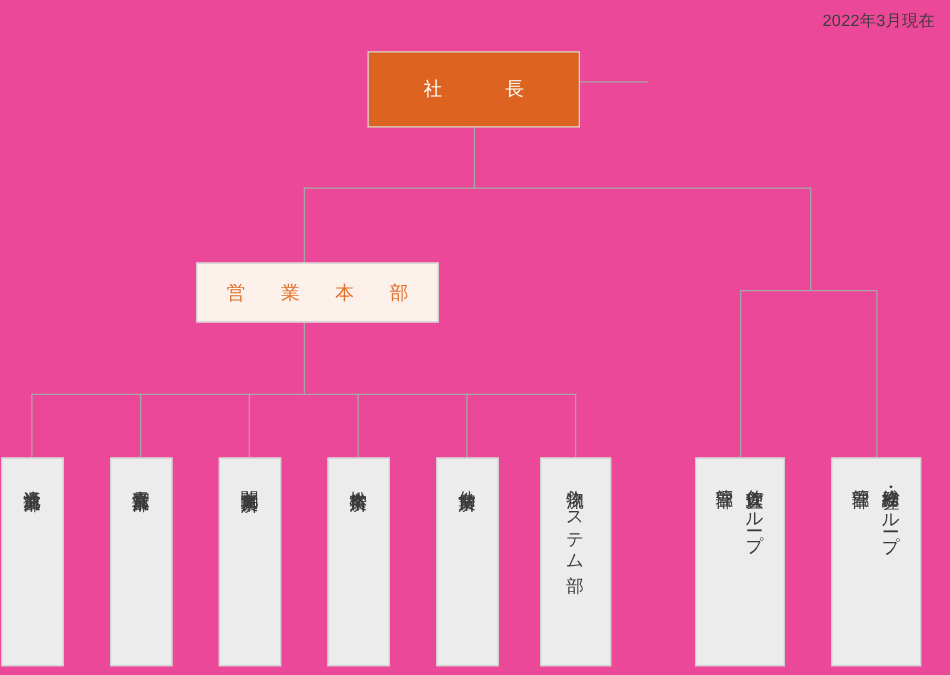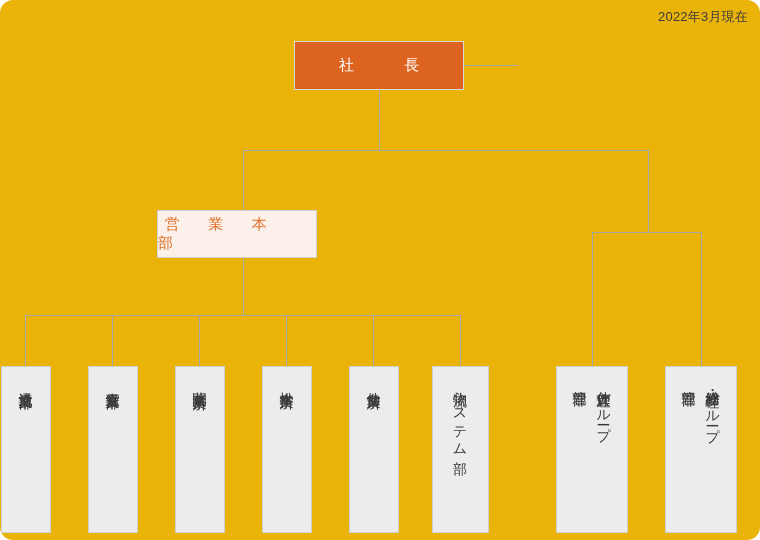--- a/index.html
+++ b/index.html
@@ -10,23 +10,22 @@
   }
   body {
     font-family: "Liberation Sans", "DejaVu Sans", sans-serif;
     -webkit-font-smoothing: antialiased;
   }
 
   #chart-root {
     position: relative;
     width: 760px;
     height: 540px;
-    background: #eab308;
+    background: #ec4899;
     overflow: hidden;
-    border-radius: 13px;
   }
 
   
   .date-caption {
     position: absolute;
     right: 12px;
     top: 8px;
     font-size: 13px;
     color: #3c3c3c;
     letter-spacing: 0.2px;
@@ -131,26 +130,26 @@
   <div class="line v" style="left:199px; top:315px; height:51px;"></div>
   <div class="line v" style="left:286px; top:315px; height:51px;"></div>
   <div class="line v" style="left:373px; top:315px; height:51px;"></div>
   <div class="line v" style="left:460px; top:315px; height:51px;"></div>
 
   <div class="line h" style="left:592px; top:232px; width:109px;"></div>
 
   <div class="line v" style="left:592px; top:232px; height:134px;"></div>
   <div class="line v" style="left:701px; top:232px; height:134px;"></div>
 
-  <div class="node horiz president" style="left:294px; top:41px; width:170px; height:49px;">
+  <div class="node horiz president" style="left:294px; top:41px; width:170px; height:61px;">
     <span>社　　長</span>
   </div>
 
 
-  <div class="node horiz division" style="left:157px; top:210px; width:160px; height:48px;font-family:Liberation Mono, monospace;">
+  <div class="node horiz division" style="left:157px; top:210px; width:194px; height:48px;font-family:Liberation Mono, monospace;">
     <span>営　業　本　部</span>
   </div>
 
   <div class="node vert" style="left:1px; top:366px; width:50px; height:167px;">
     <span class="vtext">流通営業部</span>
   </div>
 
   <div class="node vert" style="left:88px; top:366px; width:50px; height:167px;">
     <span class="vtext">直需営業部</span>
   </div>

